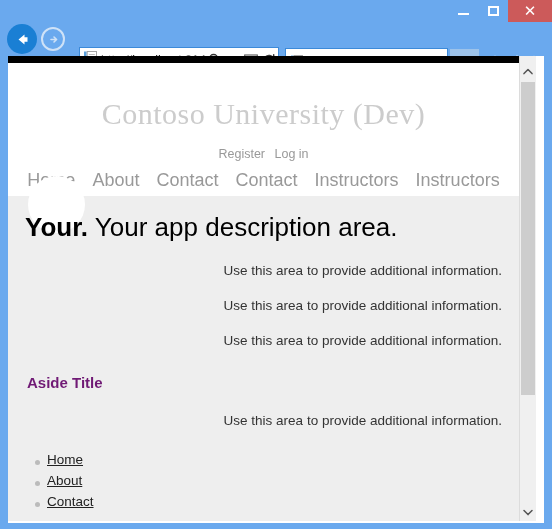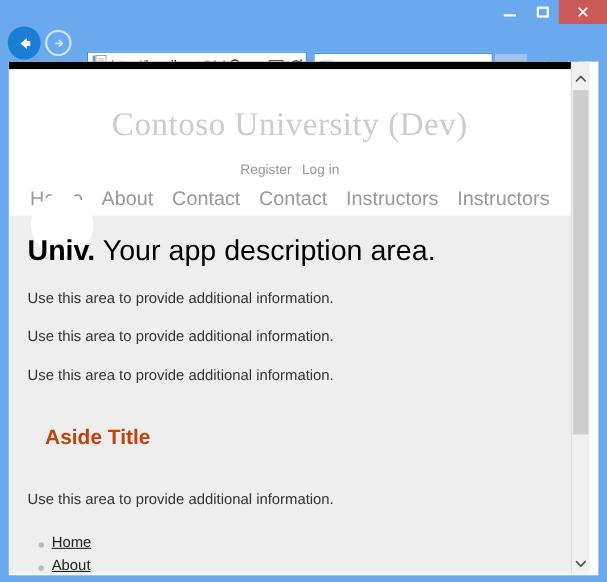--- a/index.html
+++ b/index.html
@@ -174,25 +174,25 @@
   }
   #about-heading {
     margin: 0; padding-top: 16px;
     font-size: 26px; color: #000000;
     font-weight: normal;
     white-space: nowrap;
   }
   #about-heading .strong { font-weight: bold; }
   .body-para {
     margin: 0; padding-top: 20px;
-    font-size: 13.5px; color: #333333;
+    font-size: 13.5px; color: #333333; text-align: right;
   }
   #aside-title {
-    margin: 16px; padding-top: 24px;
-    font-size: 19px; font-weight: bold; color: #c2410c;
+    margin: 2px; padding-top: 24px;
+    font-size: 15px; font-weight: bold; color: #701a75;
   }
   #link-list {
     margin: 0; padding-top: 18px; padding-left: 22px;
     list-style: none;
   }
   #link-list li {
     position: relative;
     padding-top: 6px;
     font-size: 13.5px;
   }
@@ -355,21 +355,21 @@
           <span class="nav-item">Contact</span>
           <span class="nav-item">Contact</span>
           <span class="nav-item">Instructors</span>
           <span class="nav-item">Instructors</span>
         </div>
       </div>
 
       <div id="white-circle"></div>
 
       <div id="page-body">
-        <h1 id="about-heading"><span class="strong">Univ.</span>
+        <h1 id="about-heading"><span class="strong">Your.</span>
           <span>Your app description area.</span></h1>
 
         <p class="body-para">Use this area to provide additional information.</p>
         <p class="body-para">Use this area to provide additional information.</p>
         <p class="body-para">Use this area to provide additional information.</p>
 
         <h3 id="aside-title">Aside Title</h3>
         <p class="body-para">Use this area to provide additional information.</p>
 
         <ul id="link-list">

